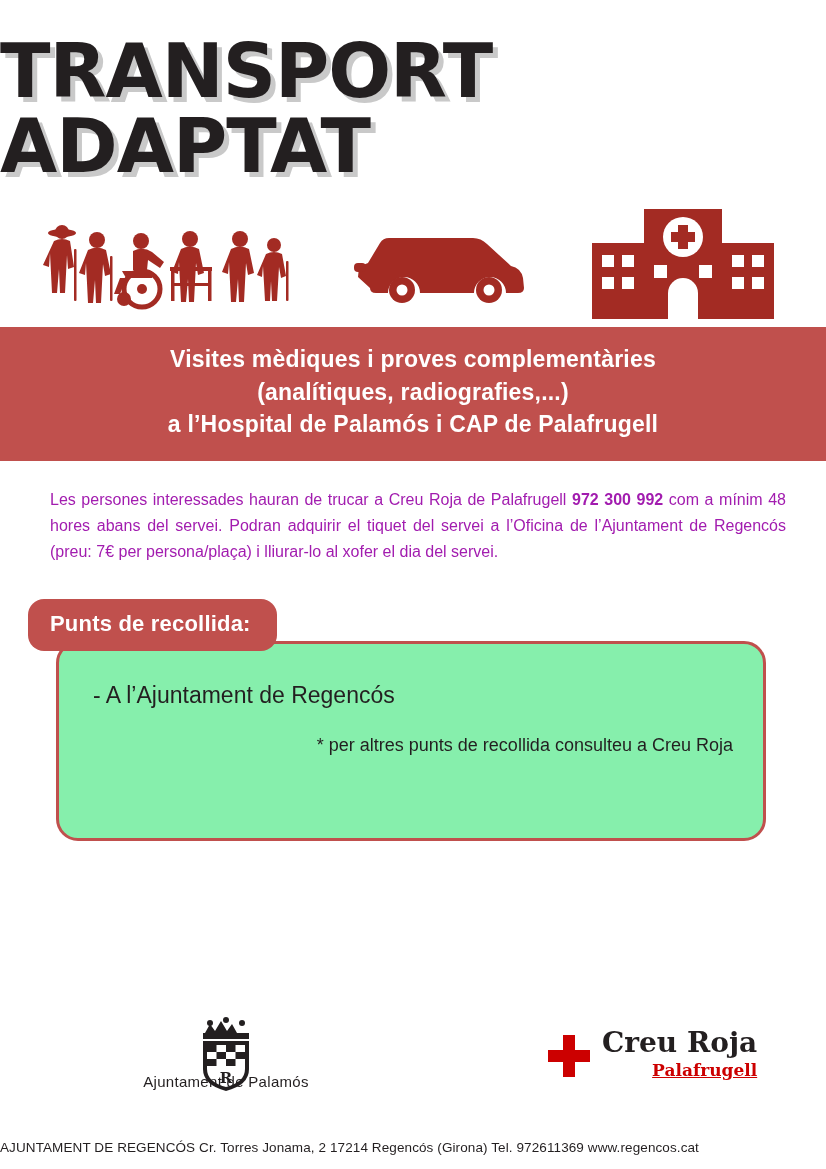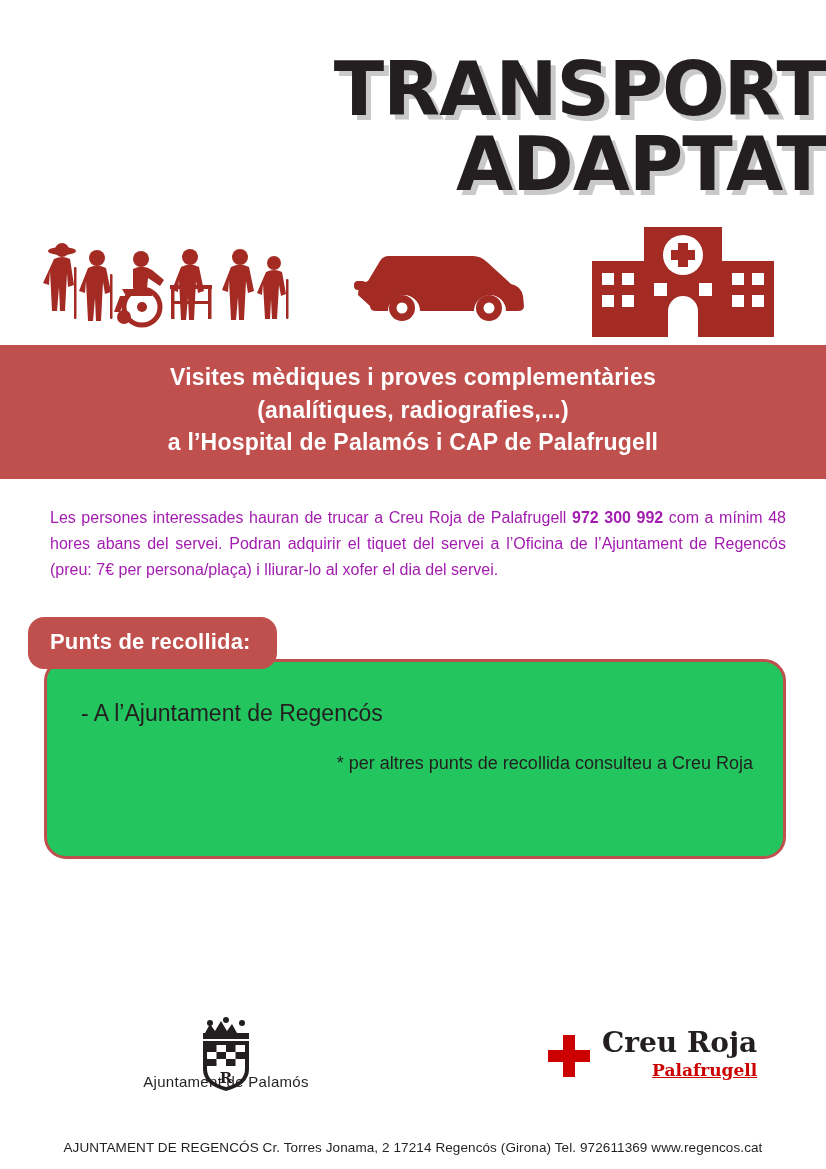--- a/index.html
+++ b/index.html
@@ -12,22 +12,22 @@
     width: 826px;
     height: 1169px;
     position: relative;
     font-family: "Liberation Sans", sans-serif;
     color: #231f20;
     overflow: hidden;
   }
 
   
   .title-block {
-    padding-top: 52px;
-    text-align: right;
+    padding-top: 34px;
+    text-align: left;
   }
   .title-line {
     font-family: "DejaVu Sans", sans-serif;
     font-weight: bold;
     font-size: 74px;
     line-height: 1.02;
     letter-spacing: -1px;
     color: #231f20;
     text-shadow: 5px 5px 0 #c9c9c9;
     margin: 0;
@@ -73,45 +73,45 @@
     font-size: 16px;
     line-height: 1.62;
     text-align: justify;
     color: #a21caf;
   }
   .body-text .phone { font-weight: bold; }
 
   
   .pickup-wrap {
     position: relative;
-    margin: 34px 40px 0 28px;
+    margin: 34px 60px 0 28px;
     height: 250px;
   }
   .pickup-tab {
     position: absolute;
     top: 0;
     left: 0;
     background: #c0504d;
     color: #ffffff;
     font-size: 22px;
     font-weight: bold;
     padding: 12px 26px 14px 22px;
     border-radius: 16px 16px 16px 16px;
     z-index: 3;
     letter-spacing: 0.2px;
   }
   .pickup-box {
     position: absolute;
     top: 42px;
-    left: 16px;
+    left: 28px;
     right: 0;
     height: 200px;
     border: 3px solid #c0504d;
     border-radius: 22px;
-    background: #22c55e;
+    background: #86efac;
     z-index: 2;
     padding: 38px 30px 0 30px;
   }
   .pickup-item {
     font-size: 23px;
     color: #231f20;
     margin: 0 0 26px 4px;
   }
   .pickup-note {
     font-size: 18px;
@@ -170,21 +170,21 @@
     margin-top: 3px;
     text-align: right;
     text-decoration: underline;
   }
 
   
   .footer {
     position: absolute;
     left: 0; right: 0;
     bottom: 14px;
-    text-align: center;
+    text-align: left;
     font-size: 13.5px;
     color: #231f20;
     letter-spacing: 0.1px;
   }
 </style>
 </head>
 <body>
 
 <div class="title-block">
   <h1 class="title-line">TRANSPORT</h1>

